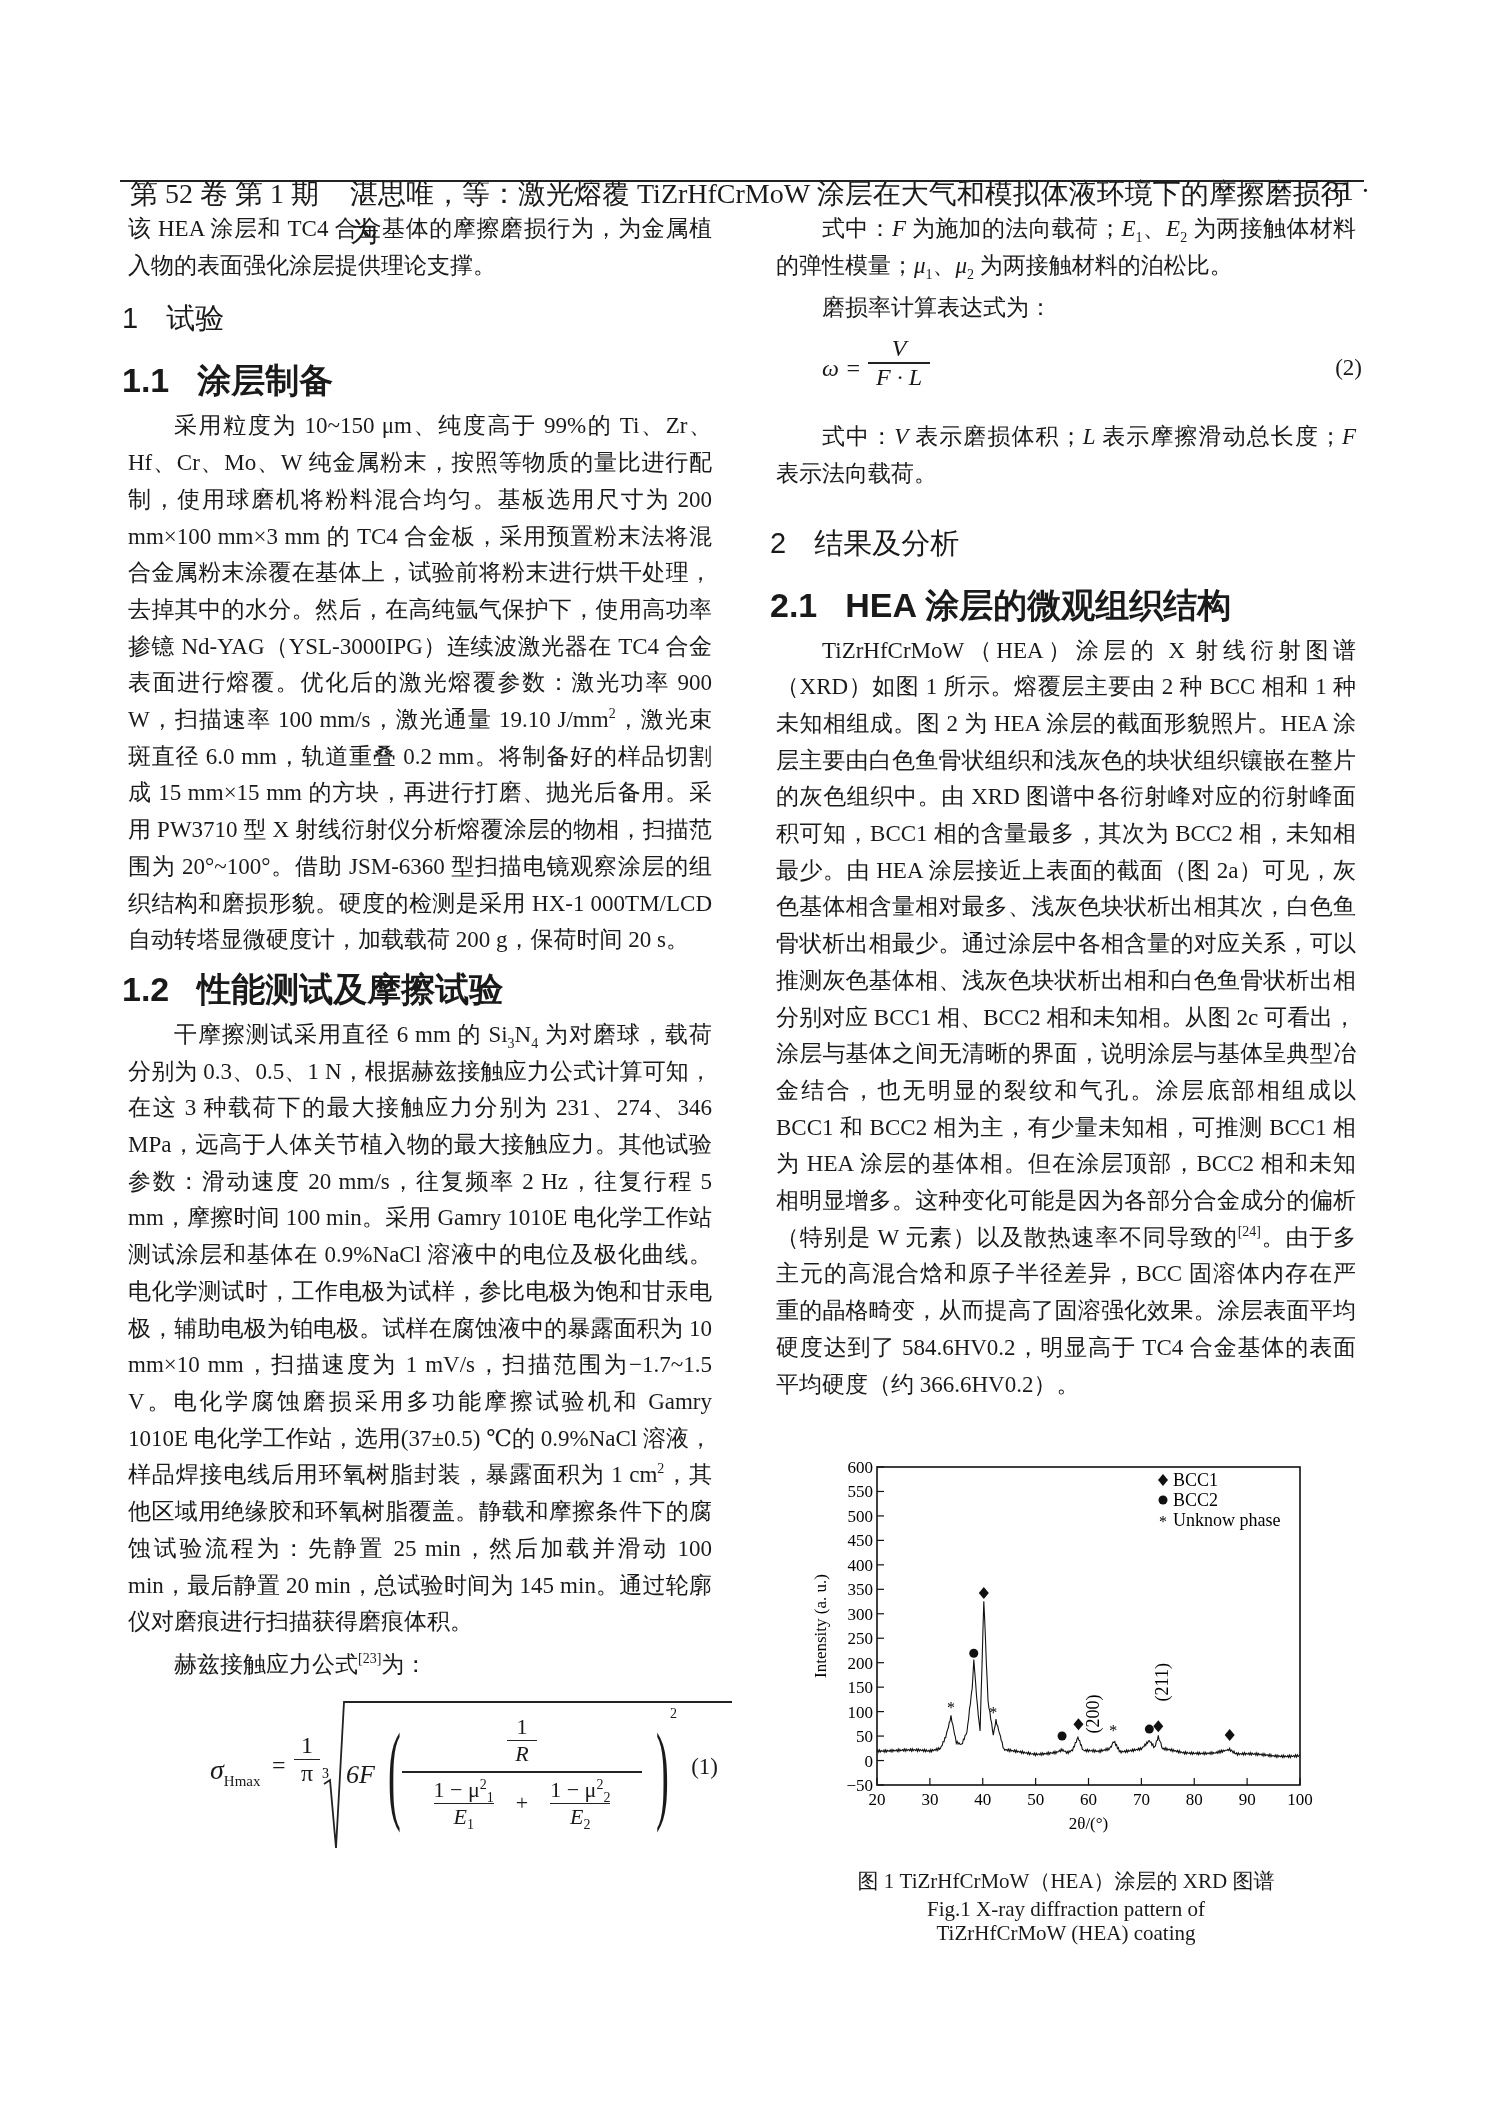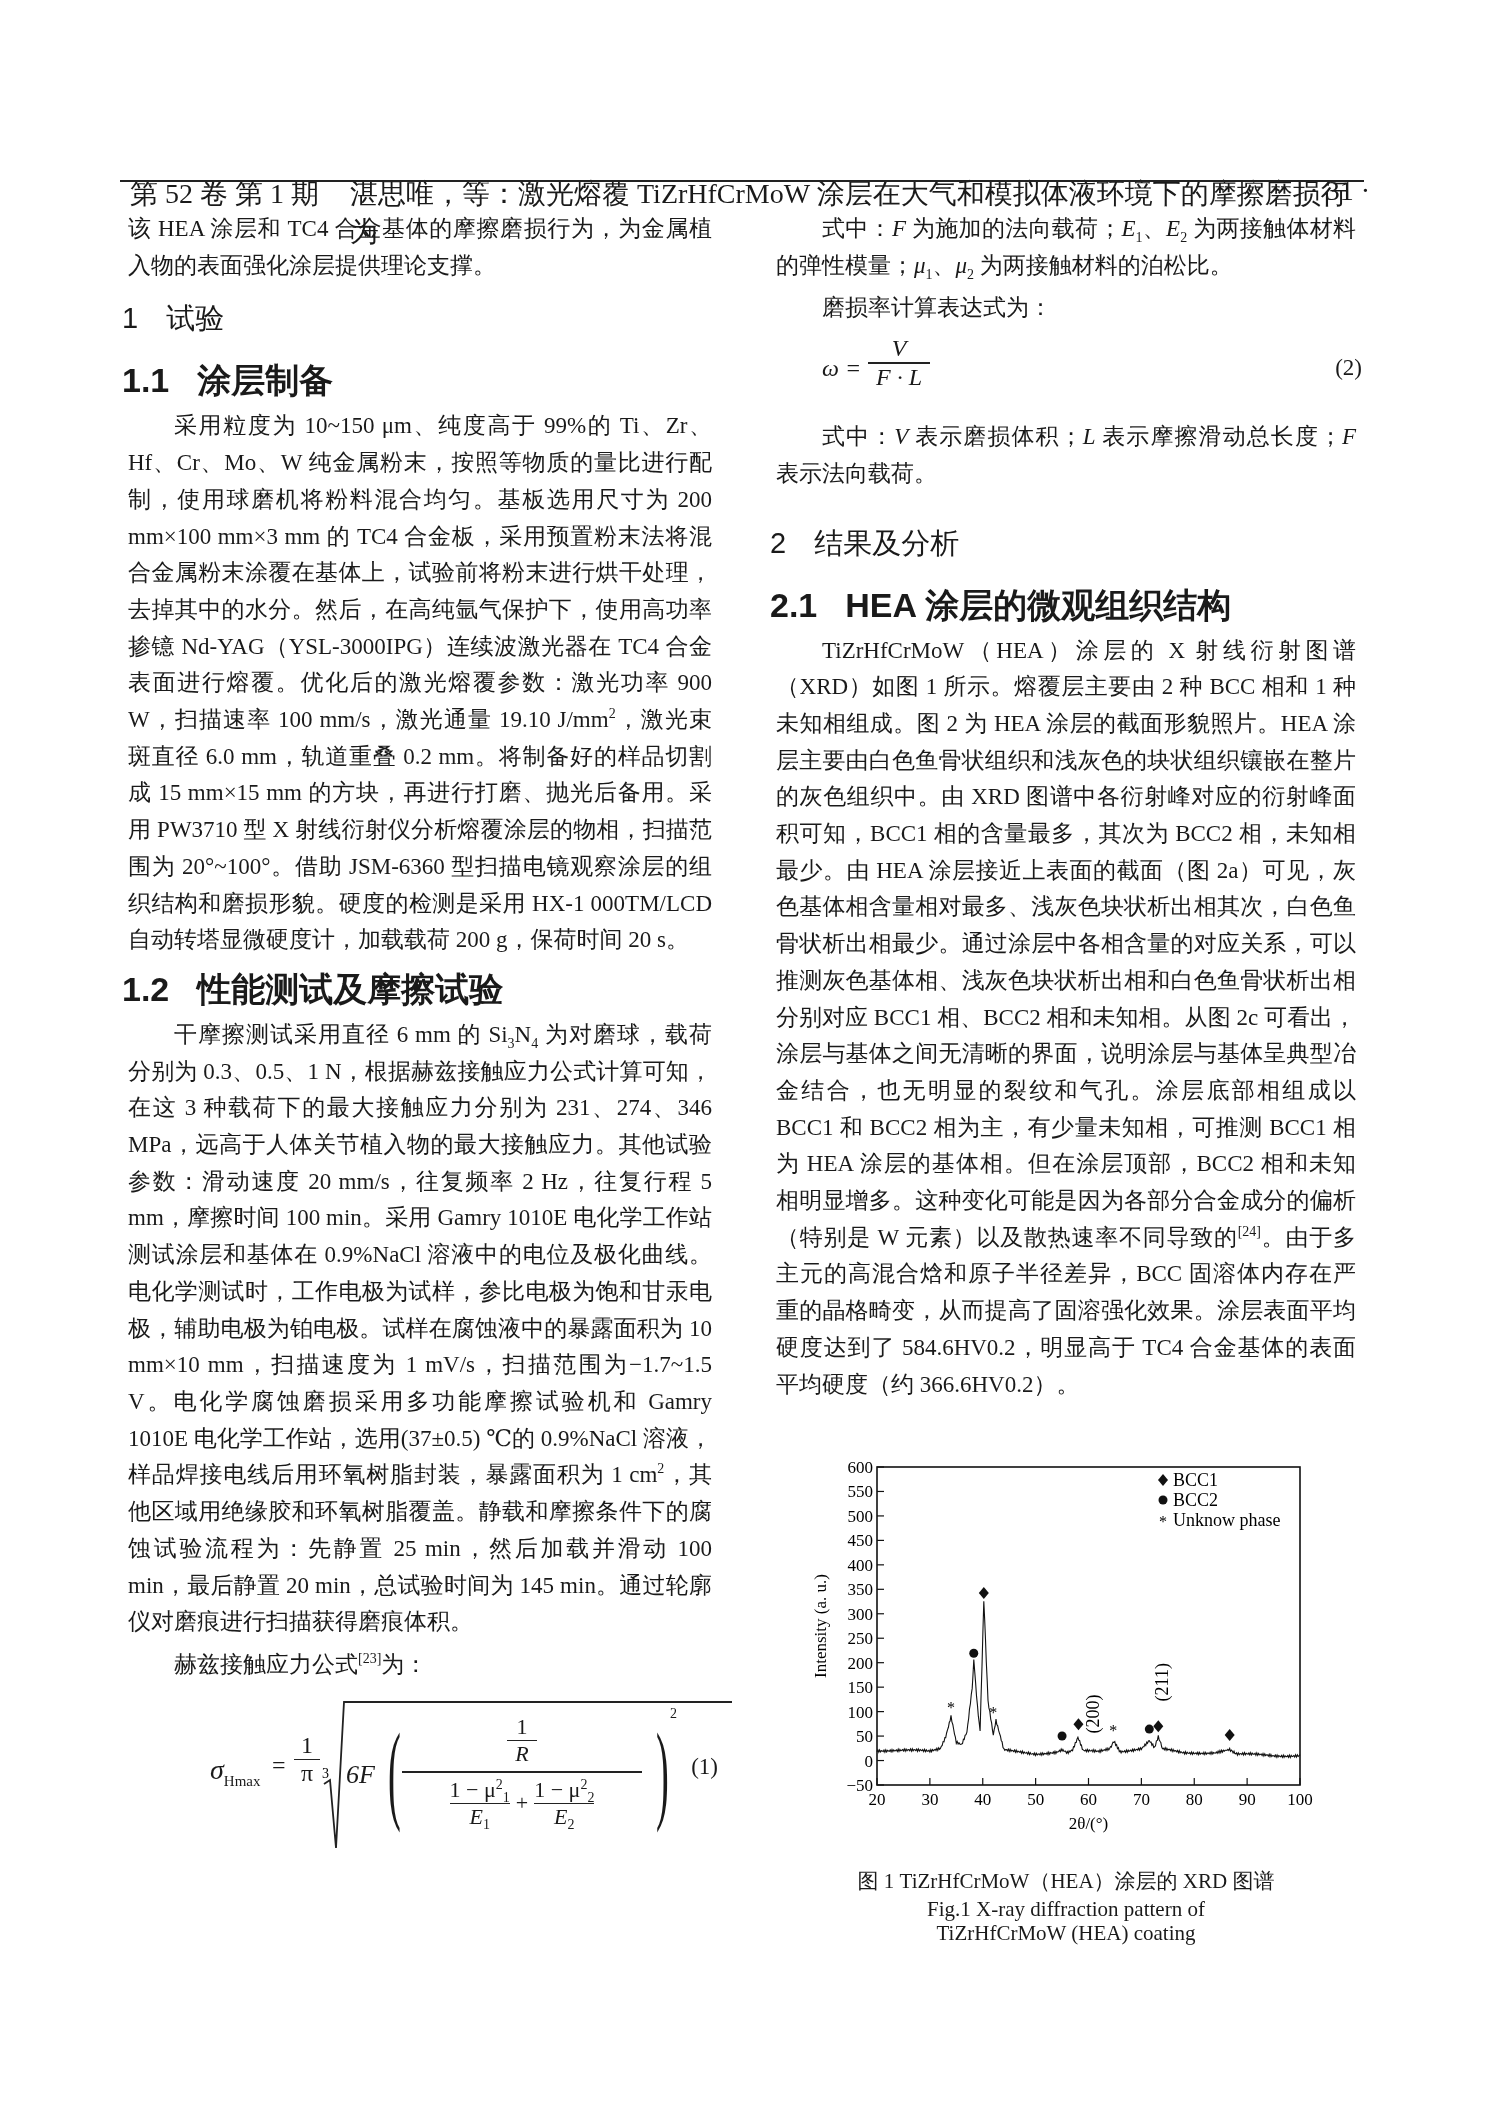--- a/index.html
+++ b/index.html
@@ -95,21 +95,21 @@
     </svg>
     <span class="six"><i>6F</i></span>
     <span class="lparen">(</span>
     <div class="frac big" style="font-size:22px;">
       <div class="frac" style="position:relative;width:30px;">
         <span>1</span>
         <span class="bar"></span>
         <i>R</i>
       </div>
       <span class="bar" style="margin:4px 0;"></span>
-      <div style="display:flex;align-items:center;gap:6px;">
+      <div style="display:flex;align-items:center;gap:22px;">
         <div class="frac" style="position:relative;">
           <span><span>1 − μ</span><sup>2</sup><sub>1</sub></span>
           <span class="bar"></span>
           <span><i>E</i><sub>1</sub></span>
         </div>
         <span>+</span>
         <div class="frac" style="position:relative;">
           <span><span>1 − μ</span><sup>2</sup><sub>2</sub></span>
           <span class="bar"></span>
           <span><i>E</i><sub>2</sub></span>

